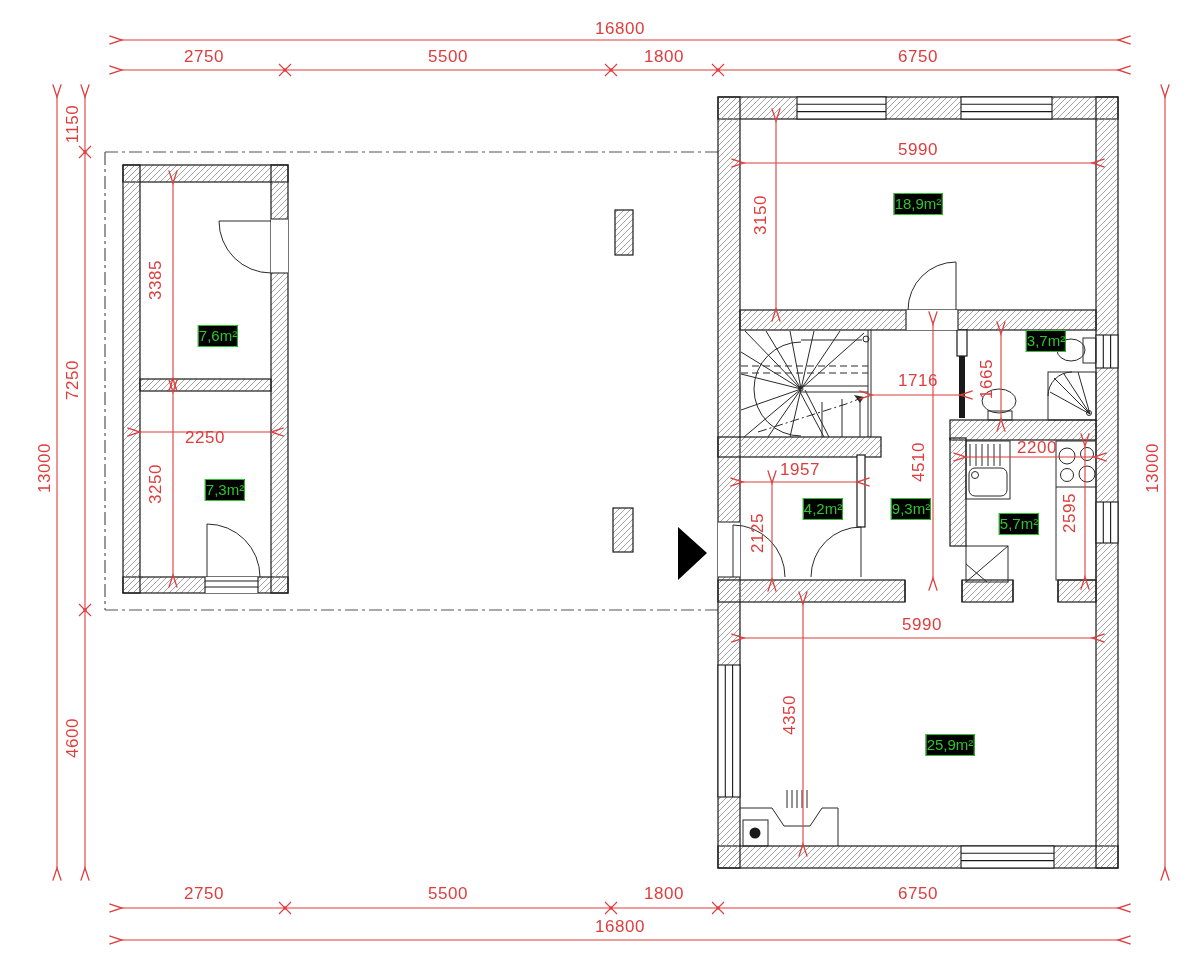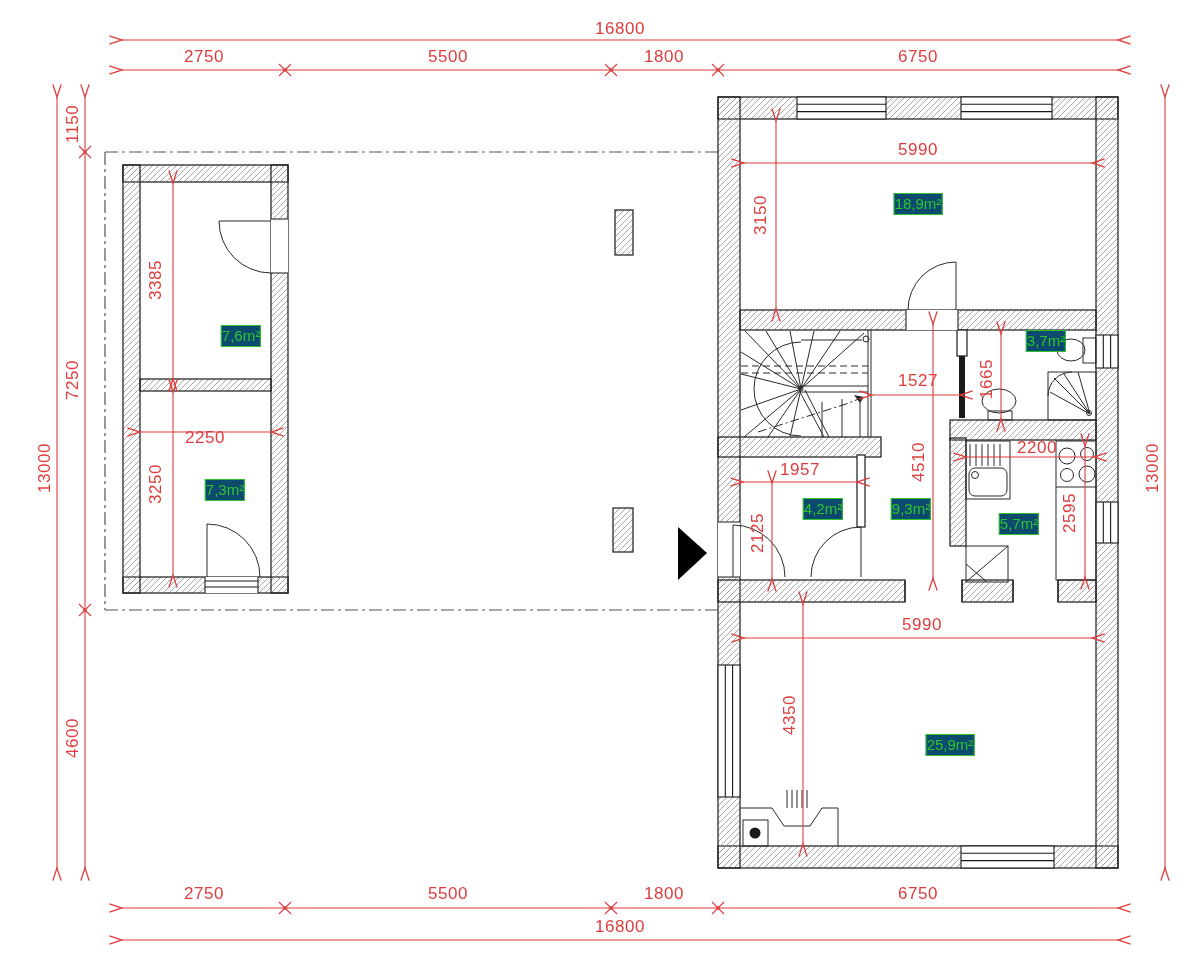--- a/index.html
+++ b/index.html
@@ -3,21 +3,21 @@
 <meta charset="utf-8">
 <style>
   html,body{margin:0;padding:0;background:#fff}
   .plan{position:relative;width:1200px;height:960px;background:#fff;overflow:hidden;
         font-family:"Liberation Sans",sans-serif}
   .plan svg{position:absolute;left:0;top:0}
   .dim{position:absolute;transform:translate(-50%,-50%);color:#de3d3d;
        font:17px/1 "Liberation Sans",sans-serif;letter-spacing:.5px;white-space:nowrap}
   .dim.v{transform:translate(-50%,-50%) rotate(-90deg)}
   .area{position:absolute;transform:translate(-50%,-50%);color:#2ec42e;
-        border:1.5px solid #2ec42e;background:#0c4a6e;padding:1px 0;
+        border:1.5px solid #2ec42e;background:#000000;padding:1px 0;
         font:15px/1.2 "Liberation Sans",sans-serif;white-space:nowrap}
   .dl{stroke:#de3d3d;stroke-width:1.1;fill:none;
       marker-start:url(#da);marker-end:url(#da)}
   .xm{stroke:#de3d3d;stroke-width:1.1;fill:none}
   .wall{fill:url(#h);stroke:#1a1a1a;stroke-width:1.2}
   .thinwall{fill:#fff;stroke:#1a1a1a;stroke-width:1.2}
   .open{fill:#fff;stroke:none}
   .win{fill:#fff;stroke:#1a1a1a;stroke-width:1.1}
   .ln{stroke:#1a1a1a;stroke-width:1.1;fill:none}
   .tn{stroke:#2a2a2a;stroke-width:1;fill:none}
@@ -212,31 +212,31 @@
 <span class="dim v" style="left:72px;top:380px">7250</span>
 <span class="dim v" style="left:72px;top:738px">4600</span>
 <span class="dim v" style="left:1152px;top:468px">13000</span>
 
 <span class="dim v" style="left:155px;top:280px">3385</span>
 <span class="dim" style="left:205px;top:437px">2250</span>
 <span class="dim v" style="left:155px;top:484px">3250</span>
 
 <span class="dim" style="left:918px;top:149px">5990</span>
 <span class="dim v" style="left:760px;top:215px">3150</span>
-<span class="dim" style="left:918px;top:380px">1527</span>
+<span class="dim" style="left:918px;top:380px">1716</span>
 <span class="dim v" style="left:918px;top:462px">4510</span>
 <span class="dim v" style="left:986px;top:379px">1665</span>
 <span class="dim" style="left:1037px;top:447px">2200</span>
 <span class="dim v" style="left:1069px;top:513px">2595</span>
 <span class="dim" style="left:800px;top:469px">1957</span>
 <span class="dim v" style="left:757px;top:533px">2125</span>
 <span class="dim" style="left:922px;top:624px">5990</span>
 <span class="dim v" style="left:789px;top:715px">4350</span>
 
-<span class="area" style="left:241px;top:336px">7,6m²</span>
+<span class="area" style="left:218px;top:336px">7,6m²</span>
 <span class="area" style="left:225px;top:490px">7,3m²</span>
 <span class="area" style="left:918px;top:204px">18,9m²</span>
 <span class="area" style="left:1046px;top:341px">3,7m²</span>
 <span class="area" style="left:911px;top:509px">9,3m²</span>
 <span class="area" style="left:823px;top:509px">4,2m²</span>
 <span class="area" style="left:1019px;top:524px">5,7m²</span>
 <span class="area" style="left:950px;top:745px">25,9m²</span>
 
 </div>
 

